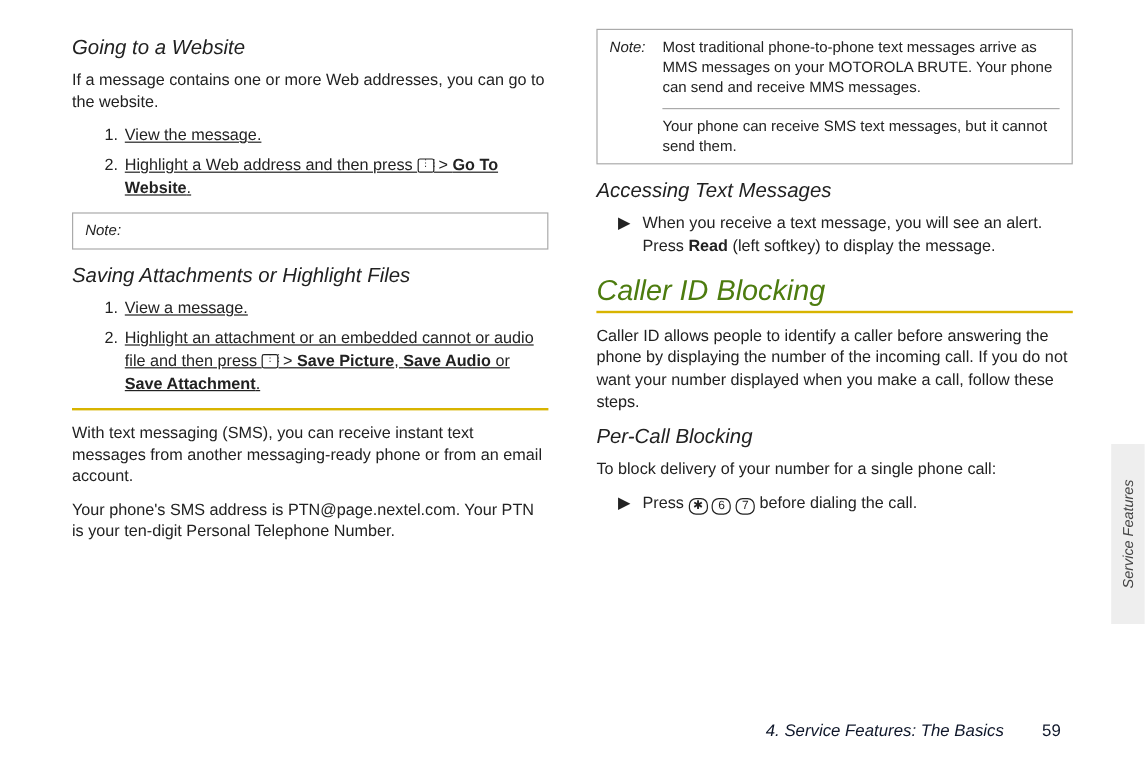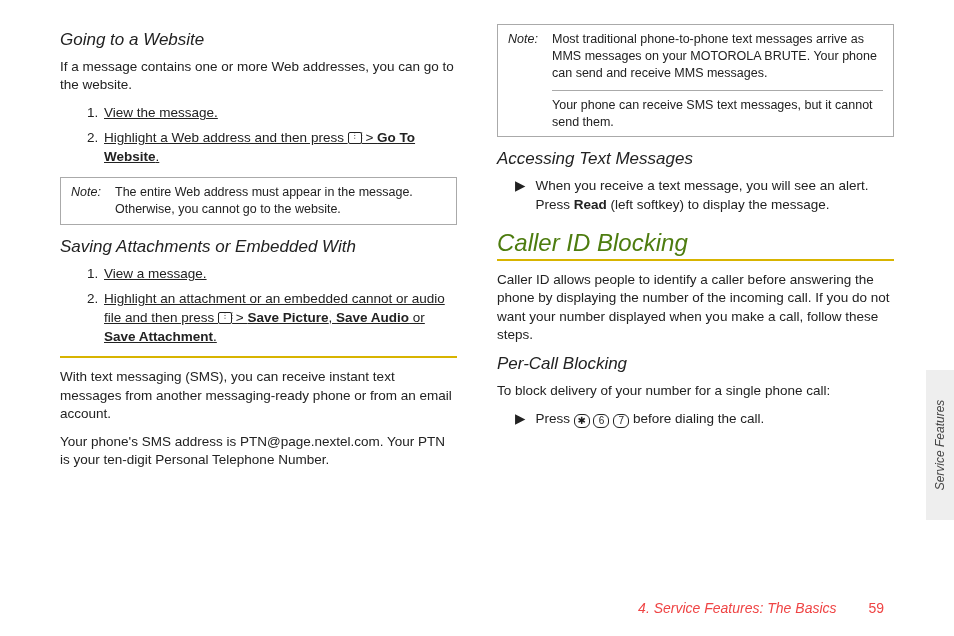--- a/index.html
+++ b/index.html
@@ -132,21 +132,21 @@
     font-size: 12px;
     white-space: nowrap;
     color: #444;
   }
   .footer {
     position: absolute;
     bottom: 20px;
     right: 70px;
     font-style: italic;
     font-size: 14px;
-    color: #ef4444;
+    color: #0f172a;
   }
   .footer .pagenum {
     font-style: normal;
     margin-left: 28px;
   }
 </style>
 </head>
 <body>
 
 <div class="page">
@@ -154,23 +154,22 @@
     <div class="h3">Going to a Website</div>
     <p class="body">If a message contains one or more Web addresses, you can go to the website.</p>
     <ol>
       <li>View the message.</li>
       <li>
         <span>Highlight a Web address and then press </span><span class="key-icon"></span><span class="gt"> &gt; </span><span class="bold">Go To Website</span><span>.</span>
       </li>
     </ol>
     <div class="note-box">
       <div class="note-label">Note:</div>
-      <div class="note-content">The entire Web address must appear in the message. Otherwise, you cannot go to the website.</div>
-    </div>
-    <div class="h3">Saving Attachments or Embedded With</div>
+    </div>
+    <div class="h3">Saving Attachments or Highlight Files</div>
     <ol>
       <li>View a message.</li>
       <li>
         <span>Highlight an attachment or an embedded cannot or audio file and then press </span><span class="key-icon"></span><span class="gt"> &gt; </span><span class="bold">Save Picture</span><span>, </span><span class="bold">Save Audio</span><span> or </span><span class="bold">Save Attachment</span><span>.</span>
       </li>
     </ol>
     <hr class="rule">
     <p class="body">With text messaging (SMS), you can receive instant text messages from another messaging-ready phone or from an email account.</p>
     <p class="body">Your phone's SMS address is PTN@page.nextel.com. Your PTN is your ten-digit Personal Telephone Number.</p>
   </div>

